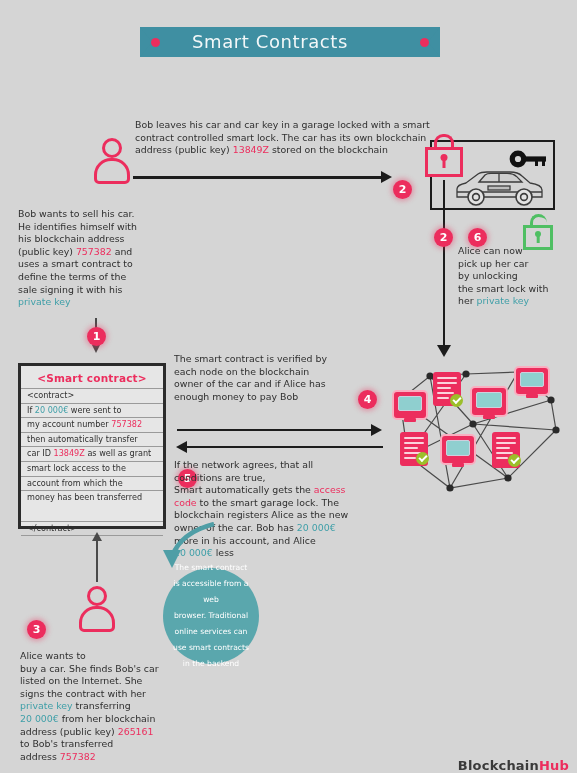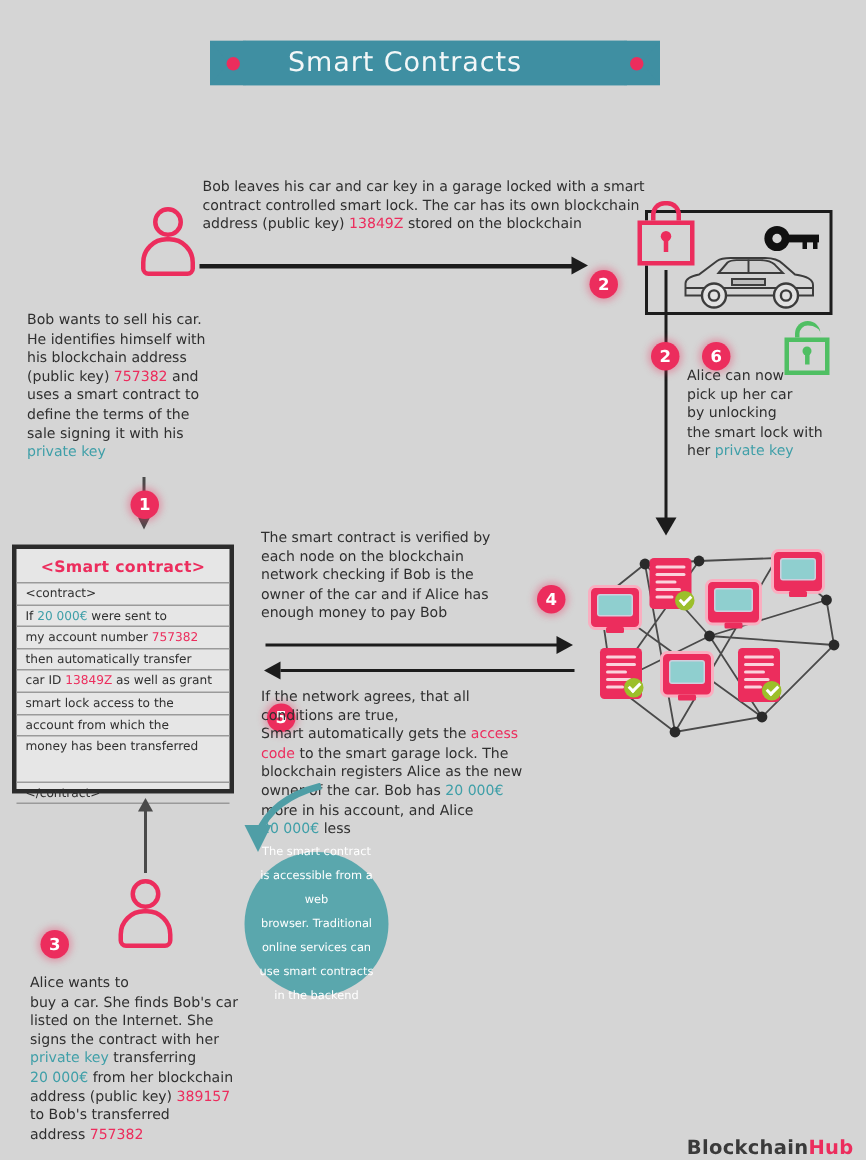--- a/index.html
+++ b/index.html
@@ -75,21 +75,21 @@
   .arr-line{position:absolute;background:#1c1c1c;}
   .arrow-head{position:absolute;width:0;height:0;}
   .ah-right{border-top:6px solid transparent;border-bottom:6px solid transparent;border-left:11px solid #1c1c1c;}
   .ah-left{border-top:6px solid transparent;border-bottom:6px solid transparent;border-right:11px solid #1c1c1c;}
   .ah-down{border-left:7px solid transparent;border-right:7px solid transparent;border-top:12px solid #1c1c1c;}
   .ah-up{border-left:5px solid transparent;border-right:5px solid transparent;border-bottom:9px solid #1c1c1c;}
   .ah-down-sm{border-left:4px solid transparent;border-right:4px solid transparent;border-top:8px solid #4a4a4a;}
 
   
   #contract-box{
-    left:8px;top:363px;width:148px;height:166px;
+    left:18px;top:363px;width:148px;height:166px;
     border:3px solid #2b2b2b;background:#e6e6e6;box-sizing:border-box;
   }
   #contract-title{
     text-align:center;color:#ec2d5d;font-weight:bold;font-size:10.5px;
     padding:6px 0 4px;letter-spacing:.2px;
   }
   .cline{
     font-size:8.1px;line-height:13.6px;padding:0 6px;
     border-top:1px solid #9a9a9a;color:#2f2f2f;white-space:nowrap;
   }
@@ -285,21 +285,20 @@
       <span>money has been transferred</span>
     </div>
     <div class="cline">
       <span>&lt;/contract&gt;</span>
     </div>
   </div>
 
   <div class="abs txt" style="left:174px;top:353px;width:200px;">
     <div>The smart contract is verified by</div>
     <div>each node on the blockchain</div>
-    <div>network checking if Bob is the</div>
     <div>owner of the car and if Alice has</div>
     <div>enough money to pay Bob</div>
   </div>
 
   <div class="arr-line abs" style="left:177px;top:429px;width:196px;height:2.4px;"></div>
   <div class="arrow-head ah-right abs" style="left:371px;top:424px;"></div>
   <div class="badge abs" style="left:358px;top:390px;">4</div>
 
   <div class="arr-line abs" style="left:187px;top:446px;width:196px;height:2.4px;"></div>
   <div class="arrow-head ah-left abs" style="left:176px;top:441px;"></div>
@@ -420,21 +419,21 @@
     <div>buy a car. She finds Bob's car</div>
     <div>listed on the Internet. She</div>
     <div>signs the contract with her</div>
     <div>
       <span class="teal">private key</span><span> transferring</span>
     </div>
     <div>
       <span class="teal">20 000€</span><span>  from her blockchain</span>
     </div>
     <div>
-      <span>address (public key) </span><span class="pink">389157</span>
+      <span>address (public key) </span><span class="pink">265161</span>
     </div>
     <div>to Bob's transferred</div>
     <div>
       <span>address </span><span class="pink">757382</span>
     </div>
   </div>
 
   <div class="abs" id="footer">
     <span class="b1">Blockchain</span><span class="b2">Hub</span>
   </div>

